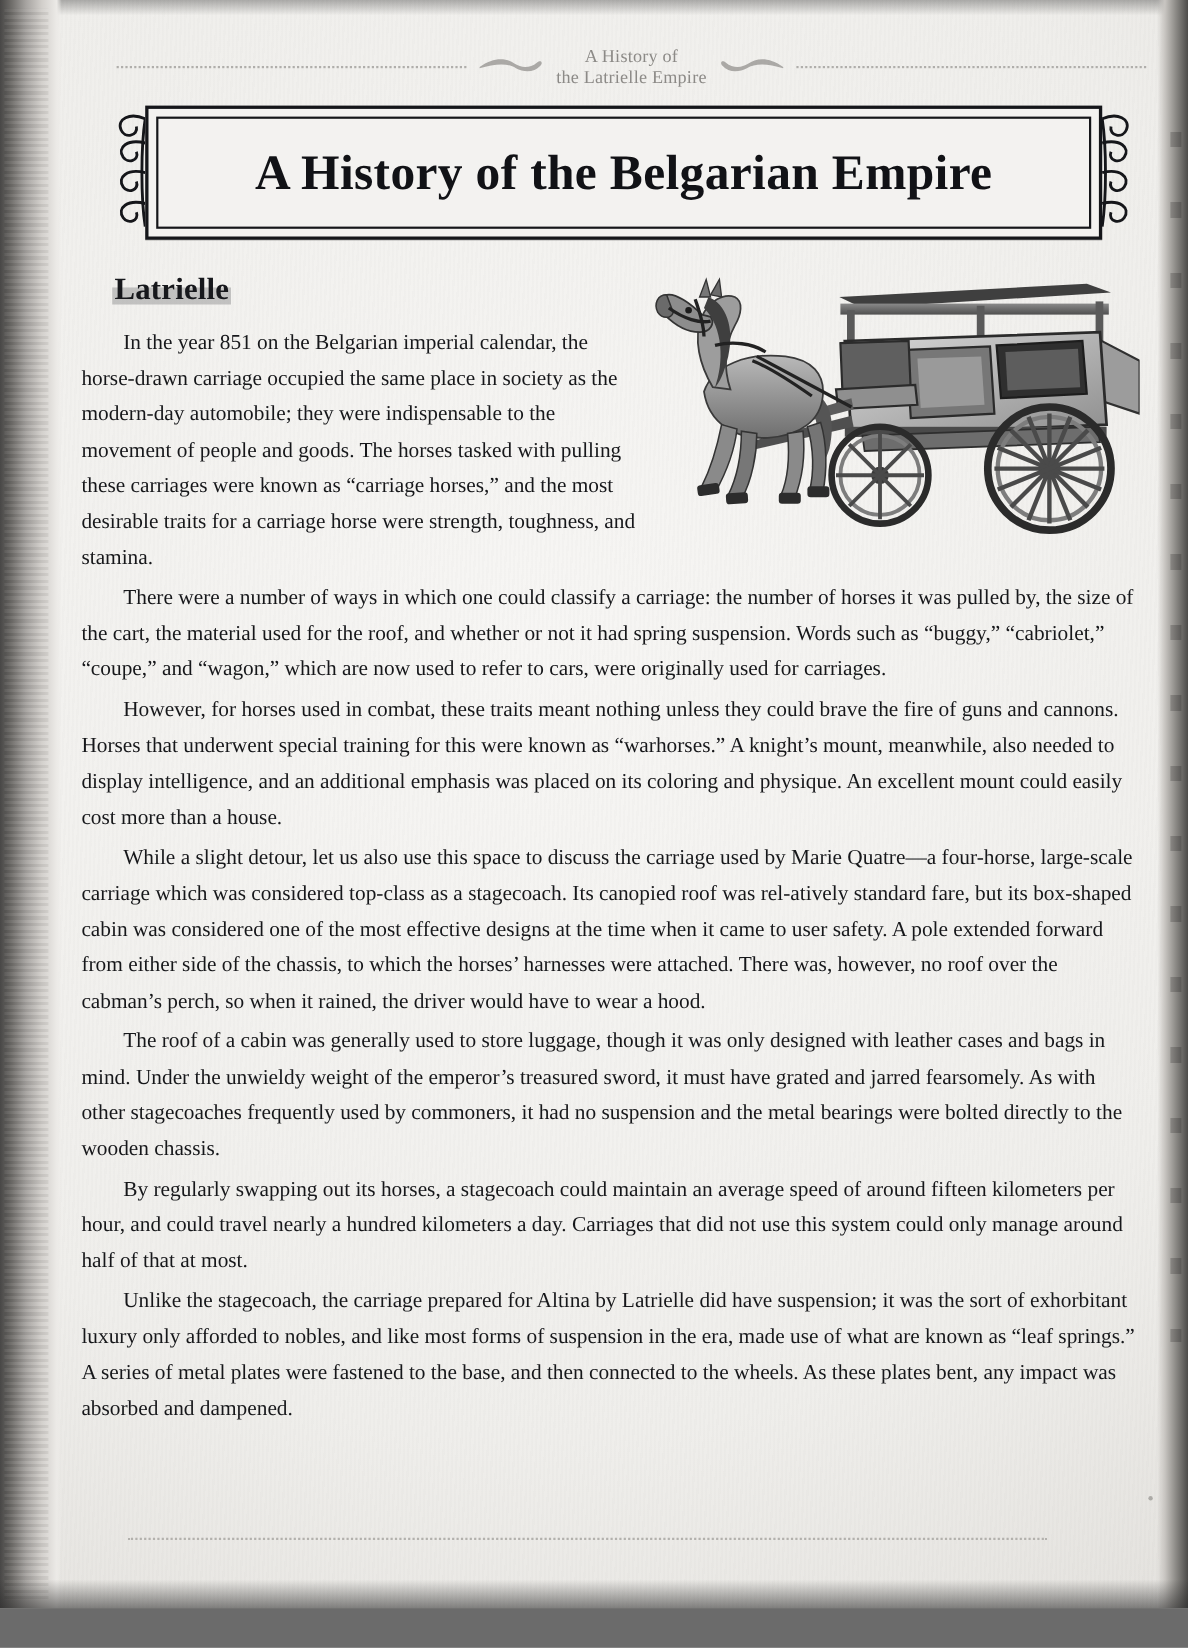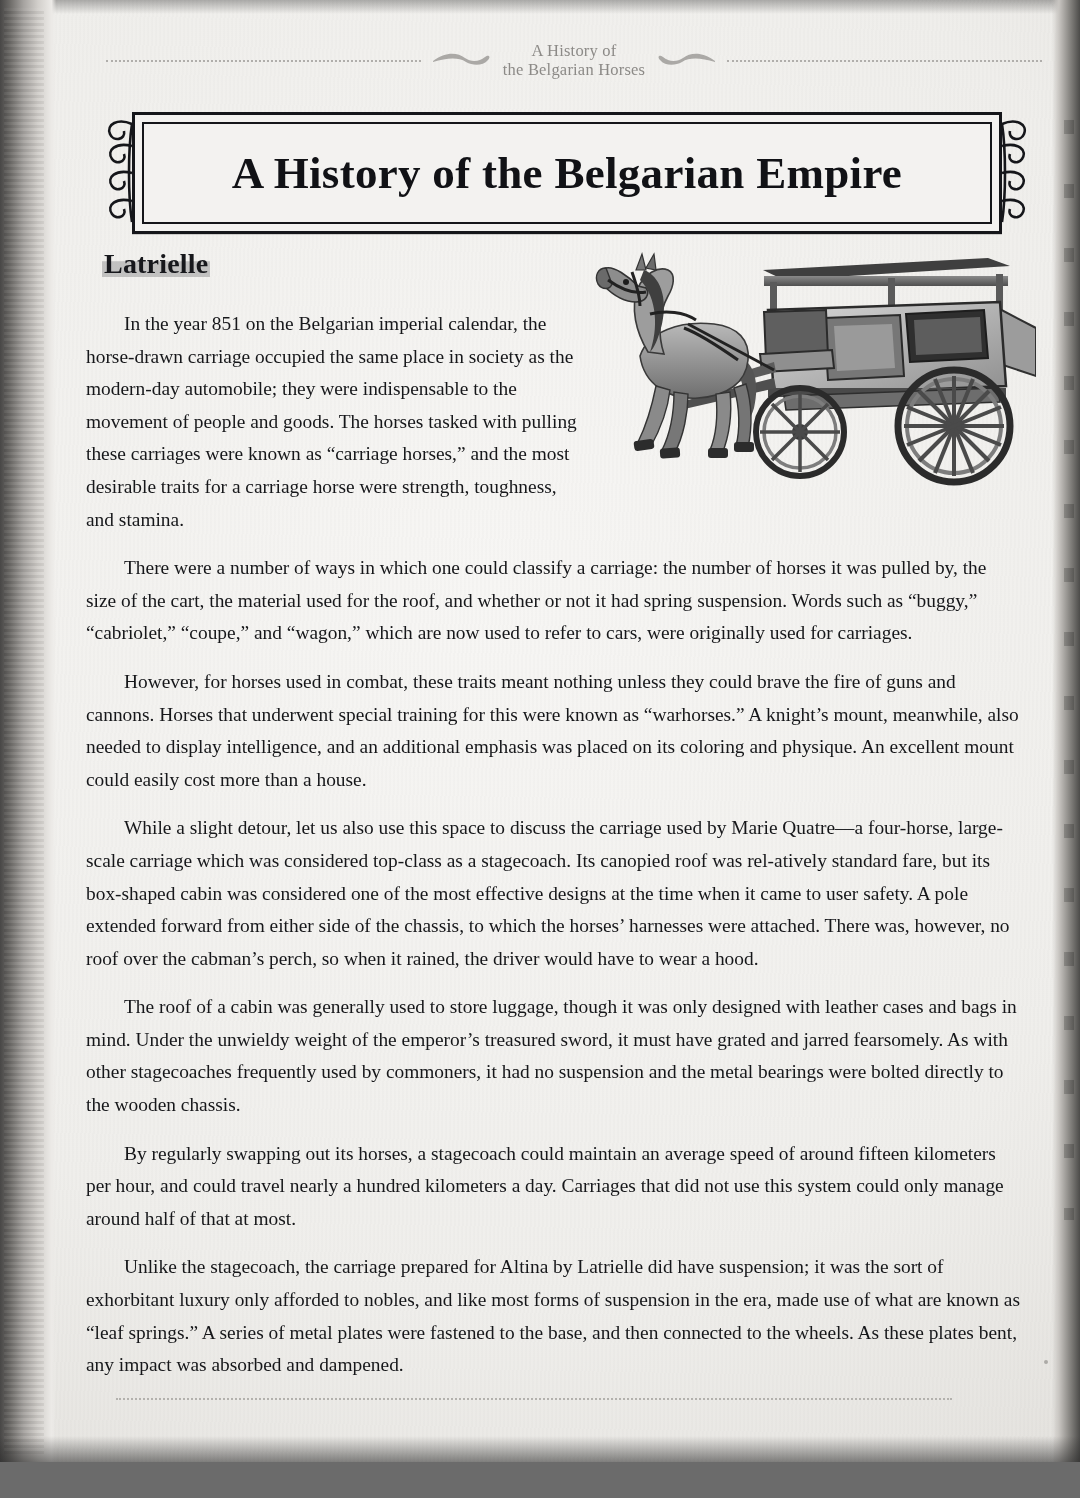--- a/index.html
+++ b/index.html
@@ -109,21 +109,21 @@
     color: #8c8a87;
     letter-spacing: .2px;
     white-space: nowrap;
   }
 
   
   .title-plate {
     position: absolute;
     left: 46px;
     right: 20px;
-    top: 112px;
+    top: 96px;
     height: 122px;
   }
   .plate-outer {
     position: absolute;
     inset: 0 30px;
     border: 3px solid #15161a;
     background: #f3f2f0;
     box-shadow: 0 1px 0 rgba(0,0,0,.15);
   }
   .plate-inner {
@@ -179,21 +179,21 @@
     position: absolute;
     left: 14px;
     right: 16px;
     top: 292px;
     font-size: 19.4px;
     line-height: 32.6px;
     text-align: left;
     color: #16171a;
   }
   .body-text p {
-    margin: 16px;
+    margin: 4px;
     text-indent: 38px;
   }
   .float-spacer {
     float: right;
     width: 452px;
     height: 214px;
     shape-outside: inset(0);
   }
 
   .footer-dots {
@@ -223,21 +223,21 @@
 
     <div class="running-header">
       <div class="dotline"></div>
       <div class="swirl">
         <svg viewBox="0 0 62 26">
           <path d="M2 13 C 14 4, 26 4, 34 10 C 40 14, 48 14, 54 9 C 58 6, 60 9, 57 12 C 52 18, 42 18, 35 14 C 27 9, 16 10, 2 14 Z" fill="#9a9895"></path>
         </svg>
       </div>
       <div class="rh-title">
         <div>A History of</div>
-        <div>the Belgarian Horses</div>
+        <div>the Latrielle Empire</div>
       </div>
       <div class="swirl">
         <svg viewBox="0 0 62 26">
           <path d="M60 13 C 48 4, 36 4, 28 10 C 22 14, 14 14, 8 9 C 4 6, 2 9, 5 12 C 10 18, 20 18, 27 14 C 35 9, 46 10, 60 14 Z" fill="#9a9895"></path>
         </svg>
       </div>
       <div class="dotline"></div>
     </div>
 
     <div class="title-plate">

